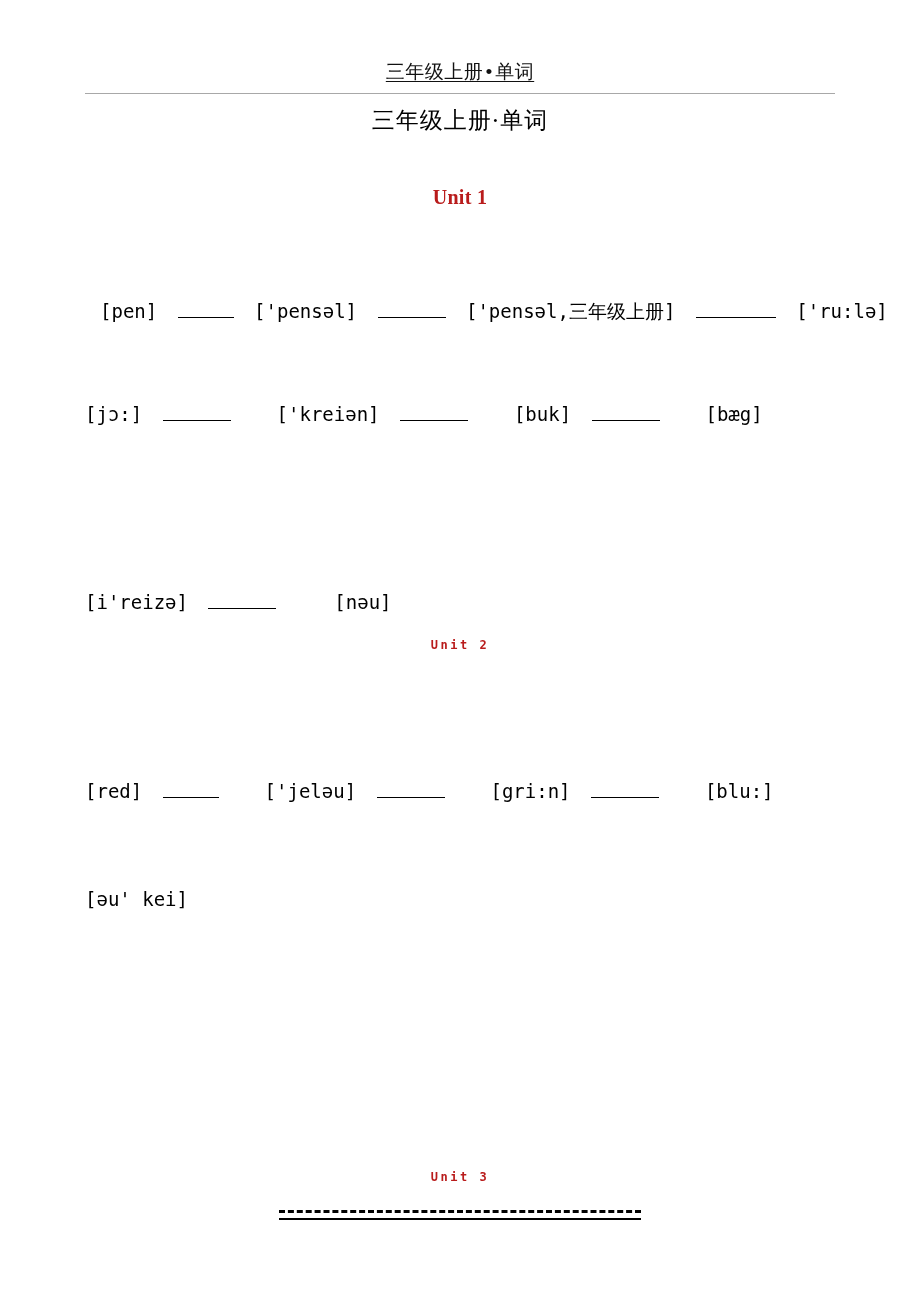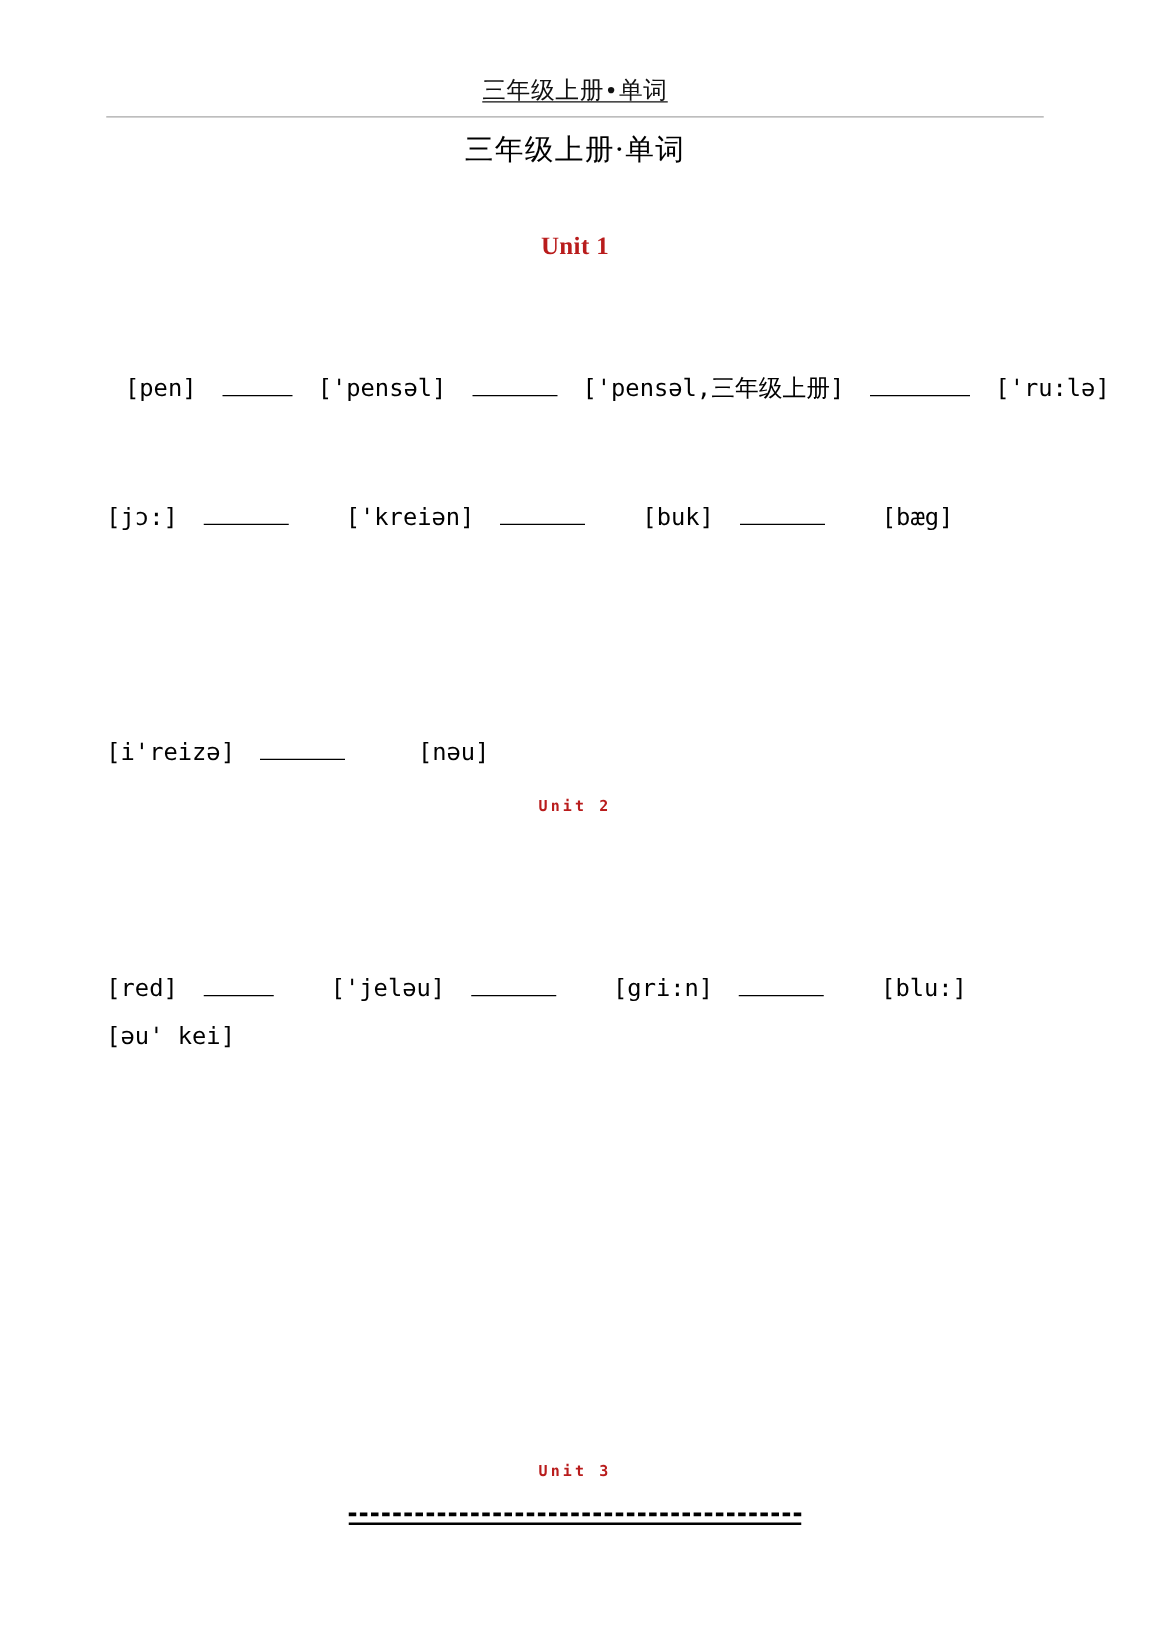--- a/index.html
+++ b/index.html
@@ -184,21 +184,21 @@
     <span class="gap-sm"></span>
     <span class="phon">['jeləu]</span>
     <span class="blank b5"></span>
     <span class="gap-sm"></span>
     <span class="phon">[gri:n]</span>
     <span class="blank b5"></span>
     <span class="gap-sm"></span>
     <span class="phon">[blu:]</span>
   </div>
 
-  <div class="phon-row" style="top:816px;">
+  <div class="phon-row" style="top:886px;">
     <span class="phon">[əu' kei]</span>
   </div>
 
 
 
   <div class="unit-heading mono" style="top:1170px;">Unit 3</div>
 
   <div class="footer-dashed"></div>
   <div class="footer-solid"></div>
 

